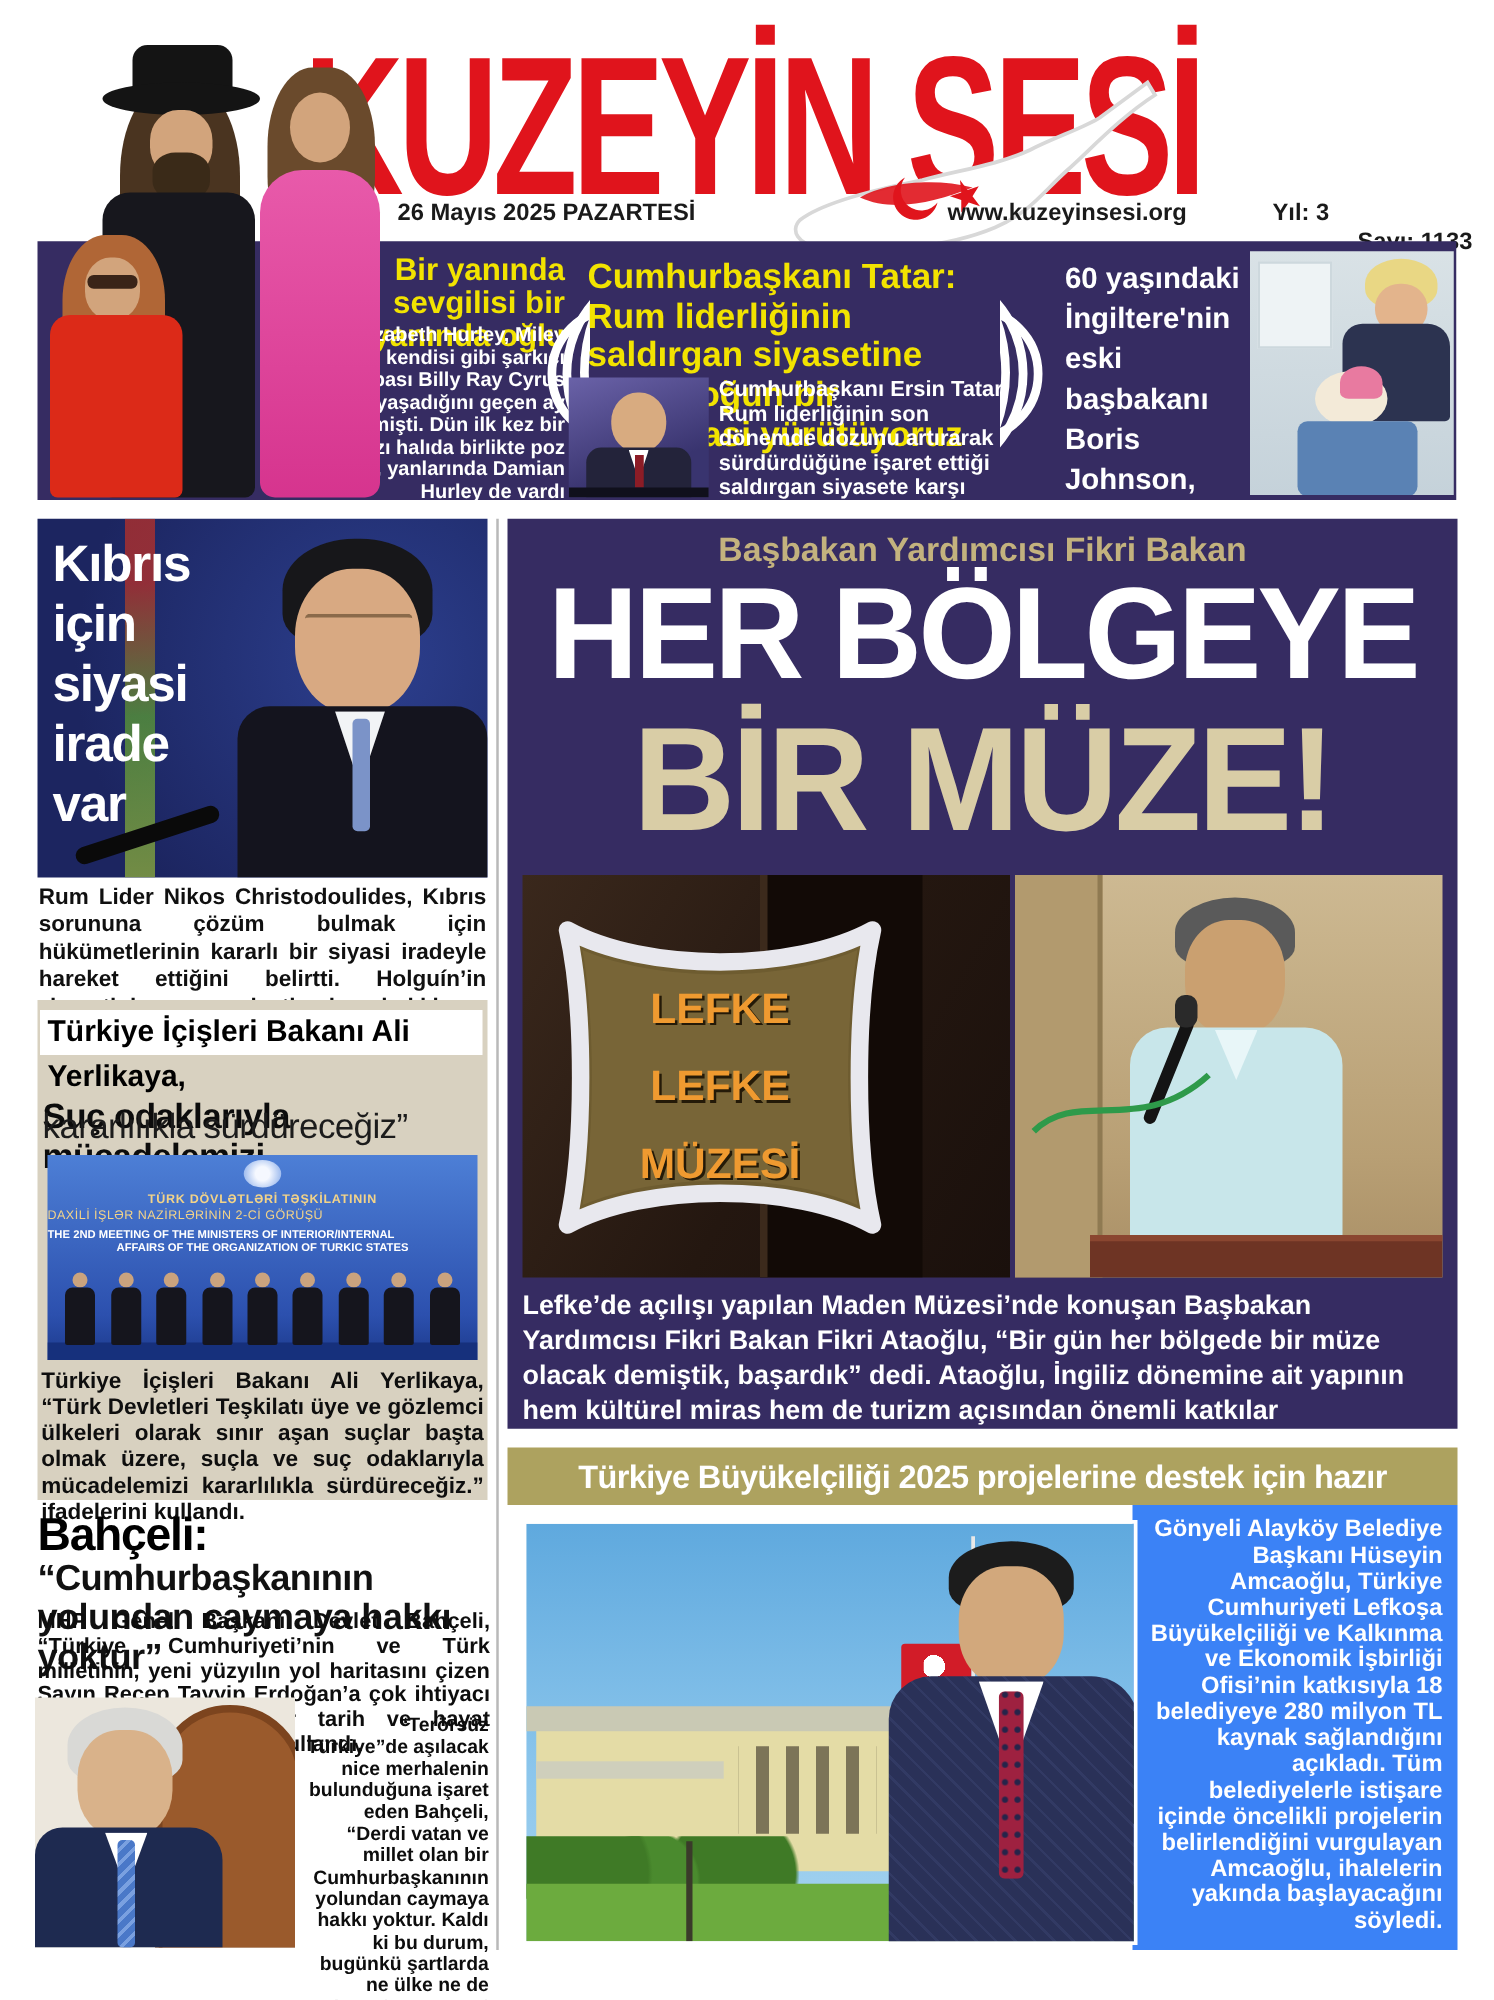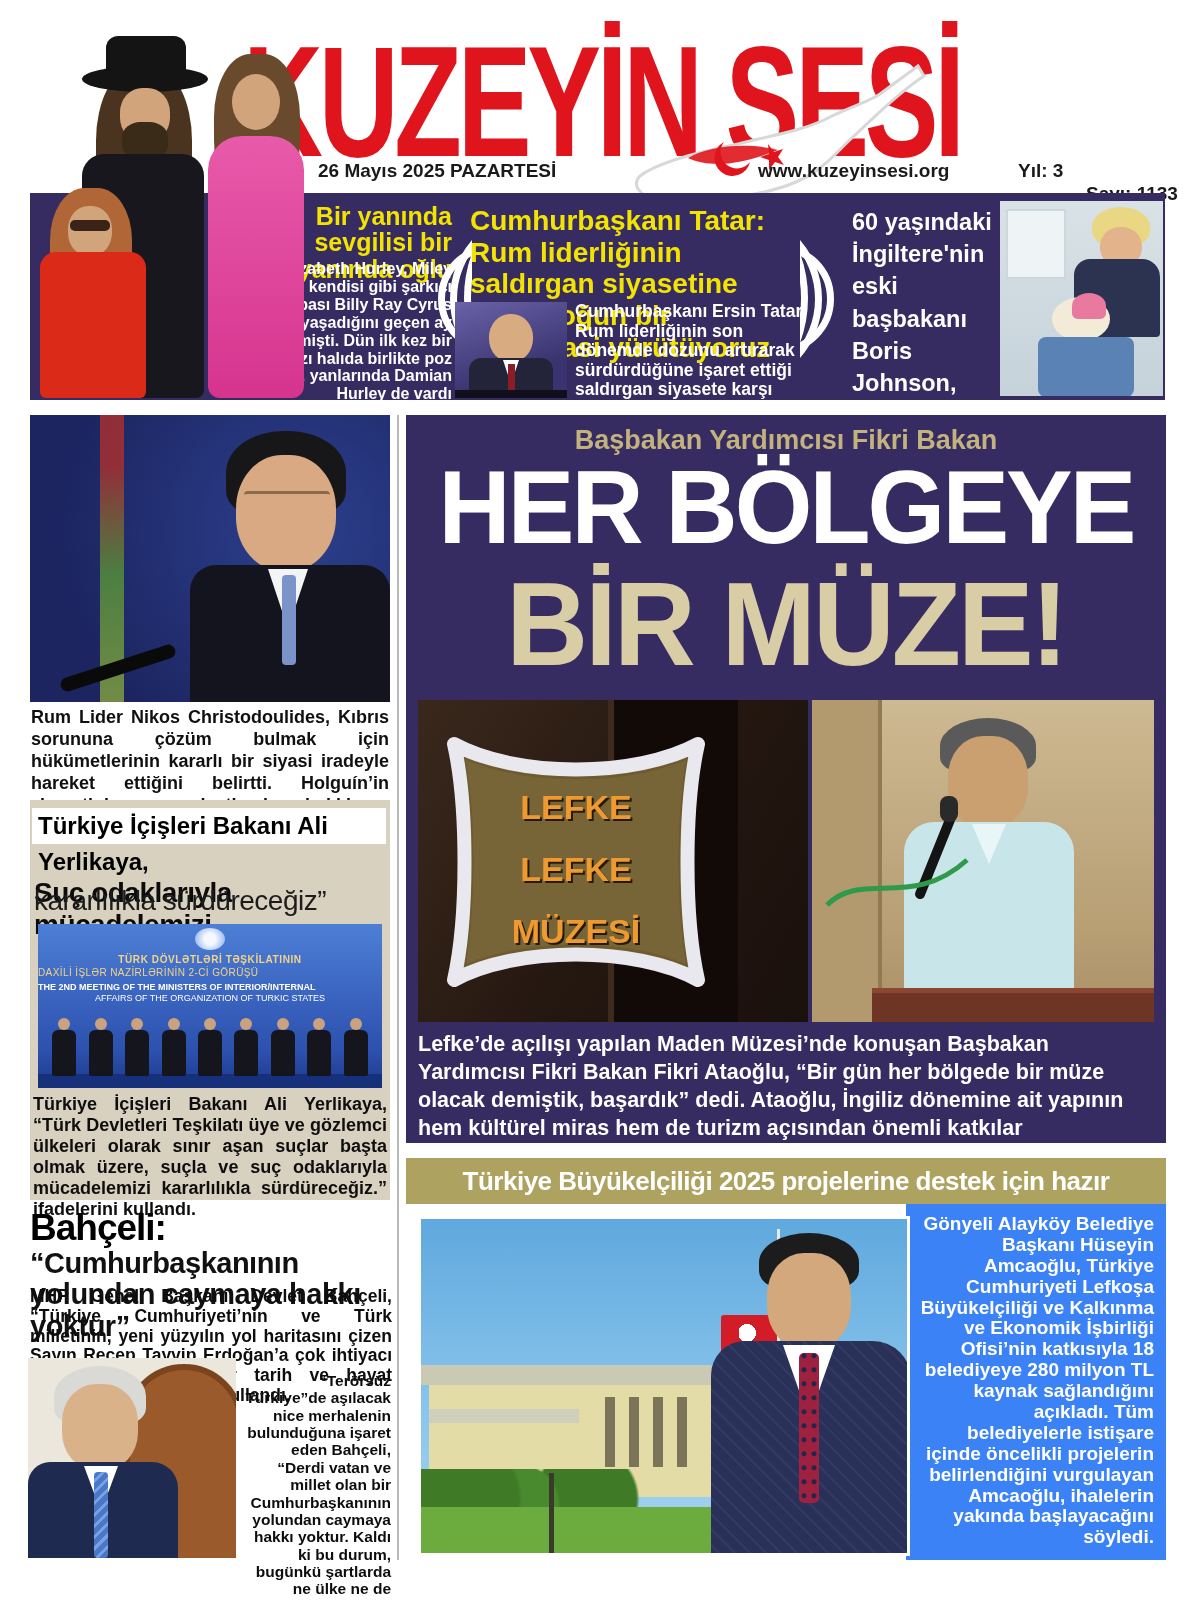--- a/index.html
+++ b/index.html
@@ -171,32 +171,33 @@
   <div class="abs kibris-photo">
     <div class="ph" style="left:70px;top:0;width:24px;height:287px;background:linear-gradient(180deg,#b83028 0%,#b83028 18%,#5a9a34 55%,#8fae3c 100%);opacity:0.75;"></div>
     <div class="ph" style="left:196px;top:16px;width:120px;height:86px;background:#17171a;border-radius:48% 48% 30% 30%;"></div>
     <div class="ph skin" style="left:206px;top:40px;width:100px;height:116px;border-radius:46%;background:#d8a982;"></div>
     <div class="ph" style="left:214px;top:76px;width:86px;height:16px;border-top:3px solid #8a6a4a;border-radius:4px;"></div>
     <div class="ph" style="left:160px;top:150px;width:200px;height:137px;background:#14141e;border-radius:26px 26px 0 0;"></div>
     <div class="ph" style="left:238px;top:154px;width:40px;height:60px;background:#f2f4f6;clip-path:polygon(0 0,100% 0,50% 100%);"></div>
     <div class="ph" style="left:252px;top:160px;width:14px;height:90px;background:#7b93c8;border-radius:4px;"></div>
     <div class="ph" style="left:28px;top:246px;width:120px;height:14px;background:#0a0a0a;border-radius:8px;transform:rotate(-18deg);"></div>
   </div>
+  <div class="abs kibris-head">Kıbrıs için siyasi irade var</div>
   <div class="abs kibris-body">Rum Lider Nikos Christodoulides, Kıbrıs sorununa çözüm bulmak için hükümetlerinin kararlı bir siyasi iradeyle hareket ettiğini belirtti. Holguín’in ziyaretini memnuniyetle karşıladıklarını söyleyen Hristodoulides, Tatar’ın olumlu yanıt vermesi halinde üçlü görüşmeye hazır olduklarını ifade etti.</div>
 
   <div class="abs beige"></div>
   <div class="abs y-band">Türkiye İçişleri Bakanı Ali Yerlikaya,</div>
   <div class="abs y-line2">Suç odaklarıyla mücadelemizi</div>
   <div class="abs y-line3">kararlılıkla sürdüreceğiz”</div>
   <div class="abs y-photo">
     <div class="ph" style="left:157px;top:4px;width:30px;height:22px;background:radial-gradient(circle,#f5f8ff 30%,#7ea5e8 100%);border-radius:50%;"></div>
     <div class="ph" style="left:0;top:30px;width:100%;text-align:center;color:#f2d389;font-size:10px;font-weight:bold;letter-spacing:0.6px;">TÜRK DÖVLƏTLƏRİ TƏŞKİLATININ</div>
     <div class="ph" style="left:0;top:43px;width:100%;text-align:left;color:#f2d389;font-size:10px;font-weight:normal;letter-spacing:0.4px;">DAXİLİ İŞLƏR NAZİRLƏRİNİN 2-Cİ GÖRÜŞÜ</div>
     <div class="ph" style="left:0;top:58px;width:100%;text-align:left;color:#ffffff;font-size:9px;font-weight:bold;">THE 2ND MEETING OF THE MINISTERS OF INTERIOR/INTERNAL</div>
-    <div class="ph" style="left:0;top:69px;width:100%;text-align:center;color:#ffffff;font-size:9px;font-weight:normal;">AFFAIRS OF THE ORGANIZATION OF TURKIC STATES</div>
+    <div class="ph" style="left:0;top:69px;width:100%;text-align:center;color:#ffffff;font-size:9px;font-weight:bold;">AFFAIRS OF THE ORGANIZATION OF TURKIC STATES</div>
     <div class="ph" style="left:0;bottom:0;width:100%;height:14px;background:#16307c;"></div>
     <div class="figrow">
       <div class="delegate">
           <div class="dh"></div>
           <div class="db"></div>
         </div>
       <div class="delegate">
           <div class="dh"></div>
           <div class="db"></div>
         </div>

